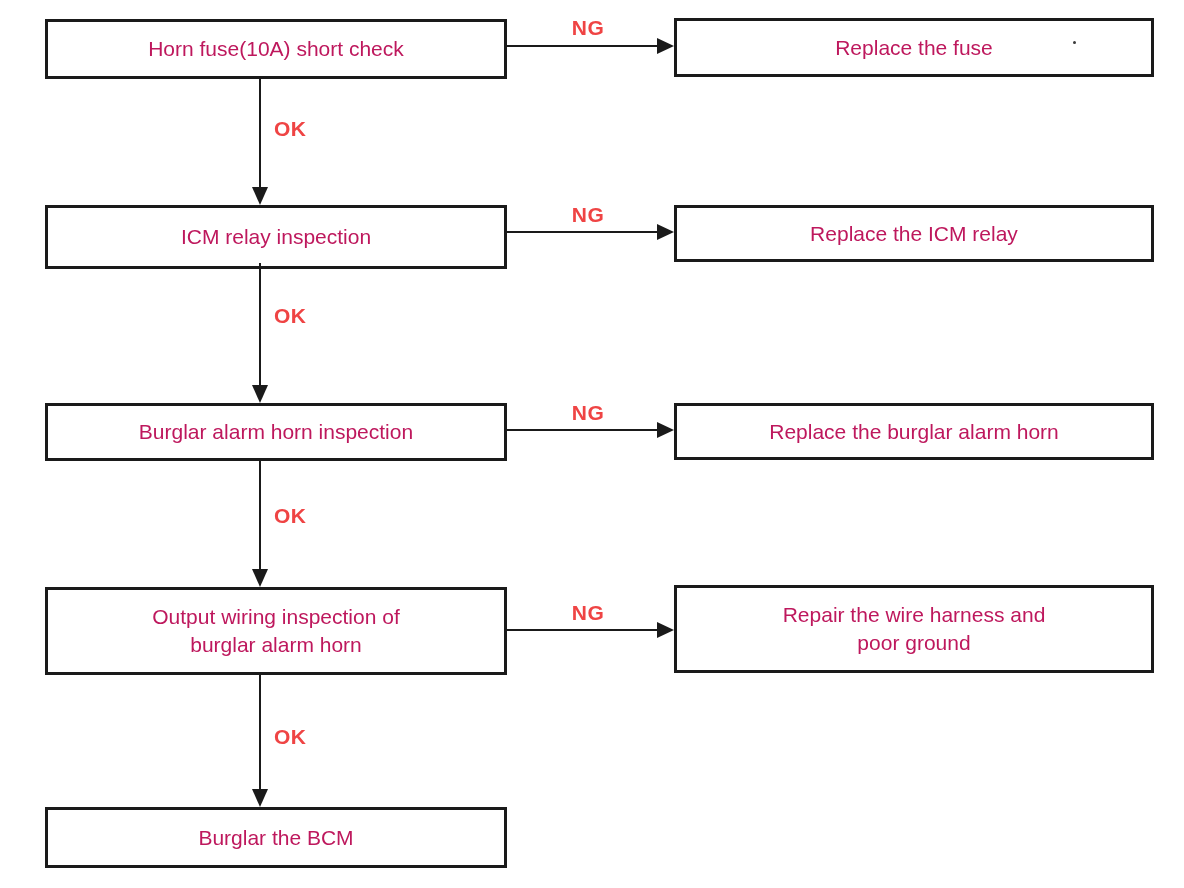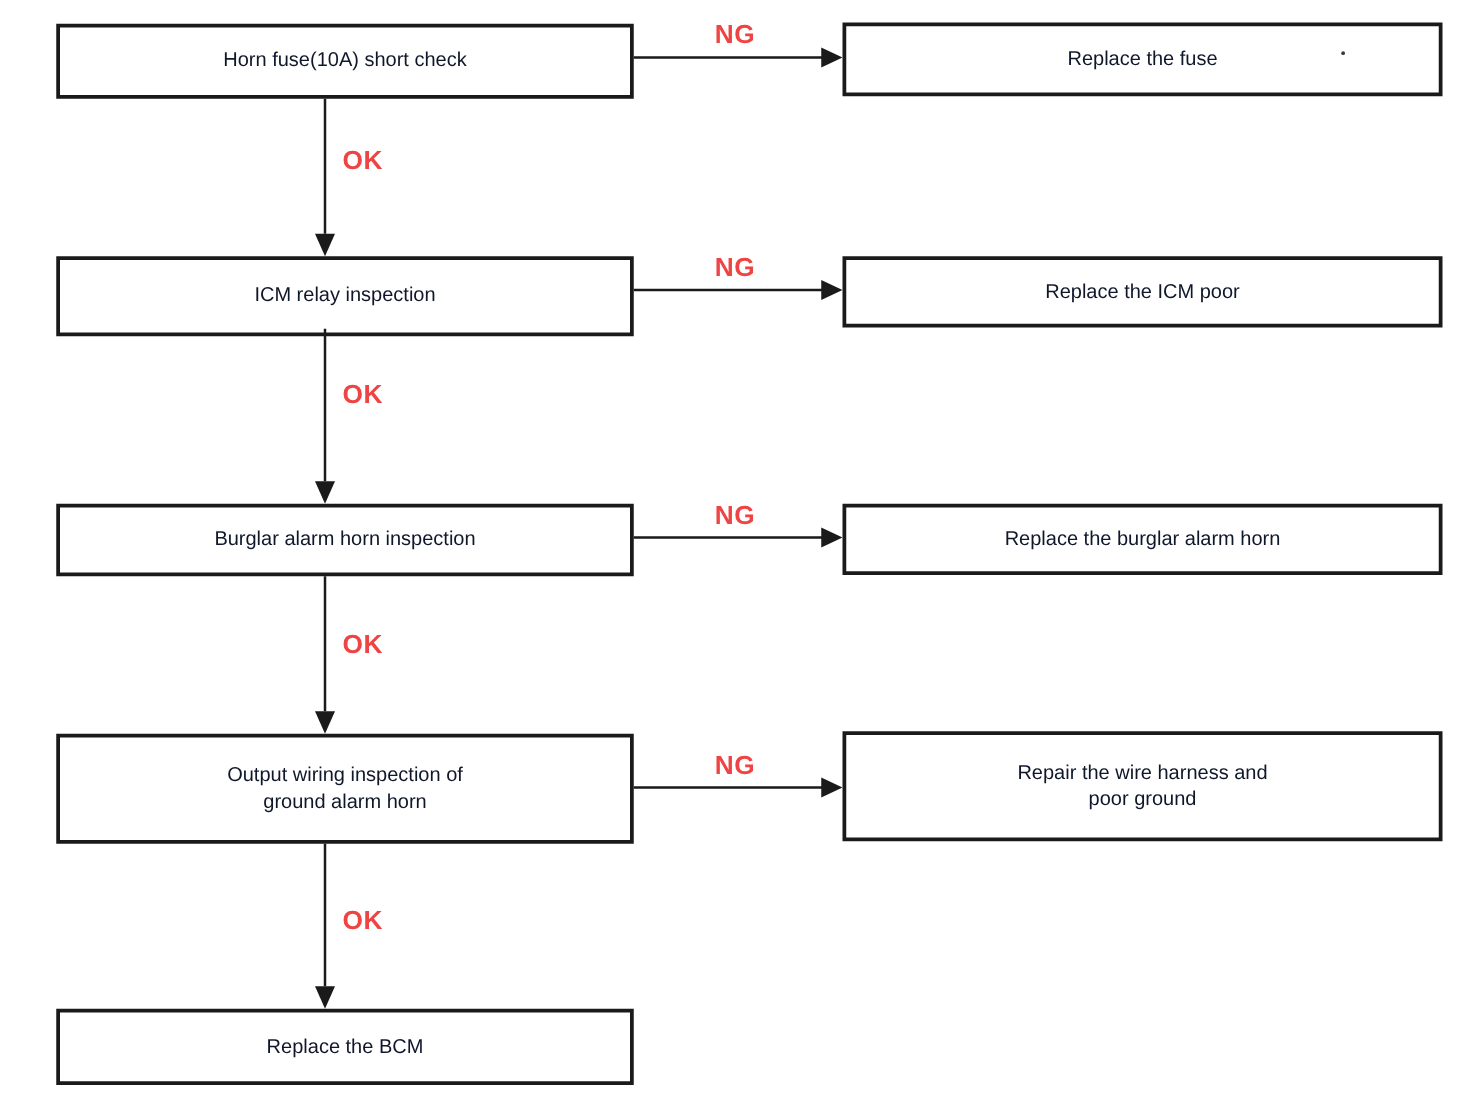--- a/index.html
+++ b/index.html
@@ -20,24 +20,24 @@
     position: absolute;
     box-sizing: border-box;
     background: #ffffff;
     border: 3px solid #1a1a1a;
     display: flex;
     align-items: center;
     justify-content: center;
     text-align: center;
   }
   .box-label {
-    font-size: 16px;
+    font-size: 21px;
     line-height: 1.32;
     white-space: pre-line;
-    color: #0f172a;
+    color: #be185d;
   }
   .left-box  { left: 45px;  width: 462px; }
   .right-box { left: 674px; width: 480px; }
   .lb0 { top: 19px;  height: 60px; }
   .lb1 { top: 205px; height: 64px; }
   .lb2 { top: 403px; height: 58px; }
   .lb3 { top: 587px; height: 88px; }
   .lb4 { top: 807px; height: 61px; }
   .rb0 { top: 18px;  height: 59px; }
   .rb1 { top: 205px; height: 57px; }
@@ -147,51 +147,51 @@
   <div class="arrow-down d0"></div>
   <div class="branch-label ok-label o0">OK</div>
 
   <div class="box left-box lb1">
     <span class="box-label">ICM relay inspection</span>
   </div>
   <div class="hline h1"></div>
   <div class="arrow-right a1"></div>
   <div class="branch-label ng-label n1">NG</div>
   <div class="box right-box rb1">
-    <span class="box-label">Replace the ICM poor</span>
+    <span class="box-label">Replace the ICM relay</span>
   </div>
   <div class="vline v1"></div>
   <div class="arrow-down d1"></div>
   <div class="branch-label ok-label o1">OK</div>
 
   <div class="box left-box lb2">
     <span class="box-label">Burglar alarm horn inspection</span>
   </div>
   <div class="hline h2"></div>
   <div class="arrow-right a2"></div>
   <div class="branch-label ng-label n2">NG</div>
   <div class="box right-box rb2">
     <span class="box-label">Replace the burglar alarm horn</span>
   </div>
   <div class="vline v2"></div>
   <div class="arrow-down d2"></div>
   <div class="branch-label ok-label o2">OK</div>
 
   <div class="box left-box lb3">
     <span class="box-label">Output wiring inspection of
-ground alarm horn</span>
+burglar alarm horn</span>
   </div>
   <div class="hline h3"></div>
   <div class="arrow-right a3"></div>
   <div class="branch-label ng-label n3">NG</div>
   <div class="box right-box rb3">
     <span class="box-label">Repair the wire harness and
 poor ground</span>
   </div>
   <div class="vline v3"></div>
   <div class="arrow-down d3"></div>
   <div class="branch-label ok-label o3">OK</div>
 
   <div class="box left-box lb4">
-    <span class="box-label">Replace the BCM</span>
+    <span class="box-label">Burglar the BCM</span>
   </div>
 
 </div>
 
 </body></html>

